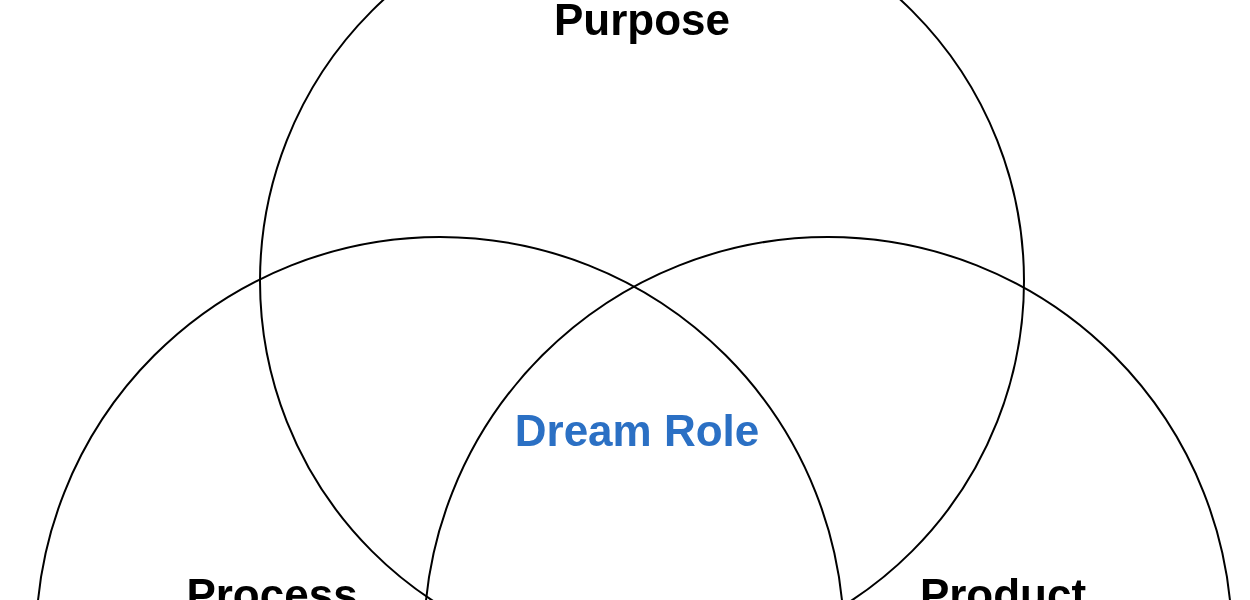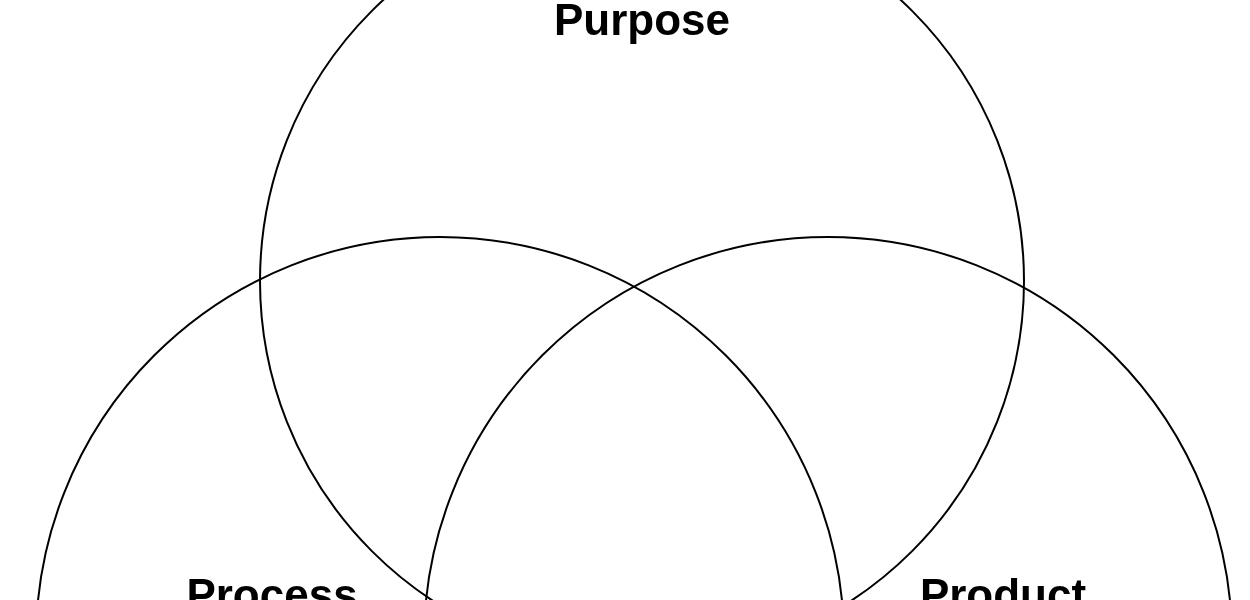--- a/index.html
+++ b/index.html
@@ -61,17 +61,18 @@
 </head>
 <body>
 
 <div class="canvas">
   <div class="circle circle-top"></div>
   <div class="circle circle-left"></div>
   <div class="circle circle-right"></div>
 
   <div class="label label-purpose">Purpose</div>
 
+  <div class="label label-dream">Dream Role</div>
 
   <div class="label label-process">Process</div>
 
   <div class="label label-product">Product</div>
 </div>
 
 </body></html>

